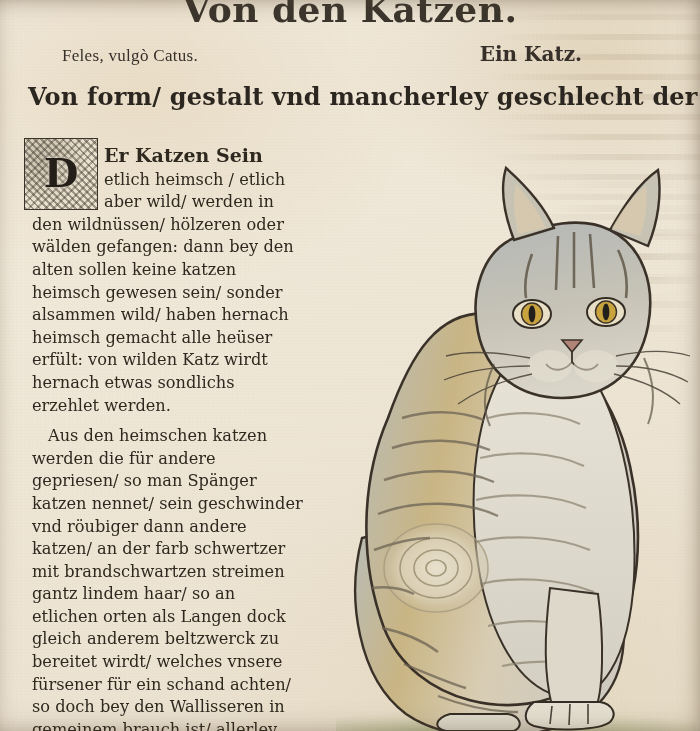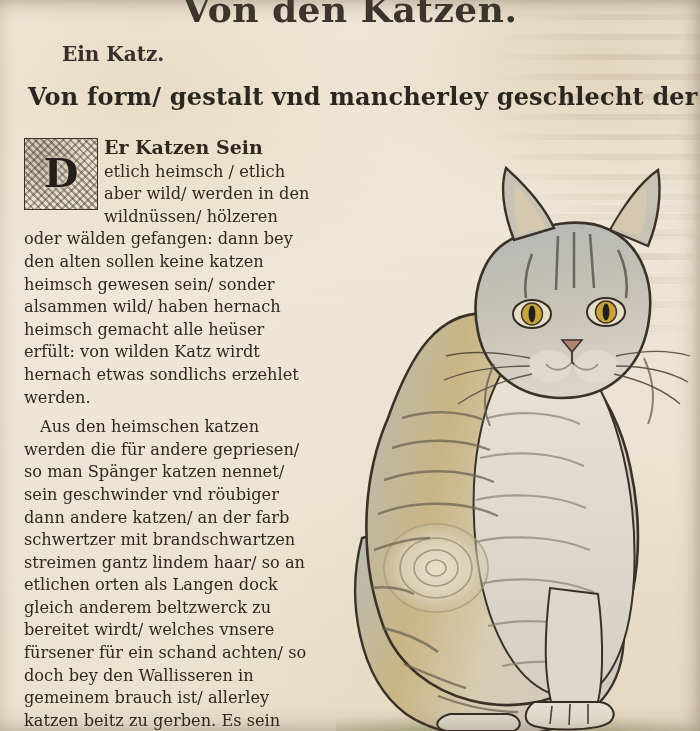--- a/index.html
+++ b/index.html
@@ -107,21 +107,21 @@
     position: absolute;
     left: 24px;
     top: 136px;
     width: 288px;
     font-family: "DejaVu Serif", serif;
     font-size: 16.2px;
     line-height: 22.6px;
     color: #2e281f;
     text-align: left;
   }
-  .column p { margin: 0; }
+  .column p { margin: 8px; }
   .column p + p { margin-top: 7px; text-indent: 16px; }
 
   .dropcap {
     float: left;
     width: 74px;
     height: 72px;
     margin: 2px 6px 0 0;
     position: relative;
     border: 1px solid #3a332a;
     background:
@@ -179,20 +179,21 @@
 
 <div id="page">
   <div class="paper"></div>
   <div class="showthrough"></div>
   <div class="showthrough2"></div>
   <div class="grain"></div>
 
   <div class="running-head">Von den Katzen.</div>
 
   <div class="latin-line">
+    <span class="latin-name">Feles, vulgò Catus.</span>
     <span class="german-name">Ein Katz.</span>
   </div>
 
   <div class="subtitle">Von form/ gestalt vnd mancherley geschlecht der Katzen.</div>
 
   <div class="column">
     <div class="dropcap">
       <span class="letter">D</span>
     </div>
     <p><span class="firstline">Er Katzen Sein</span> <span>etlich heimsch / etlich aber wild/ werden in den wildnüssen/ hölzeren oder wälden gefangen: dann bey den alten sollen keine katzen heimsch gewesen sein/ sonder alsammen wild/ haben hernach heimsch gemacht alle heüser erfült: von wilden Katz wirdt hernach etwas sondlichs erzehlet werden.</span></p>

